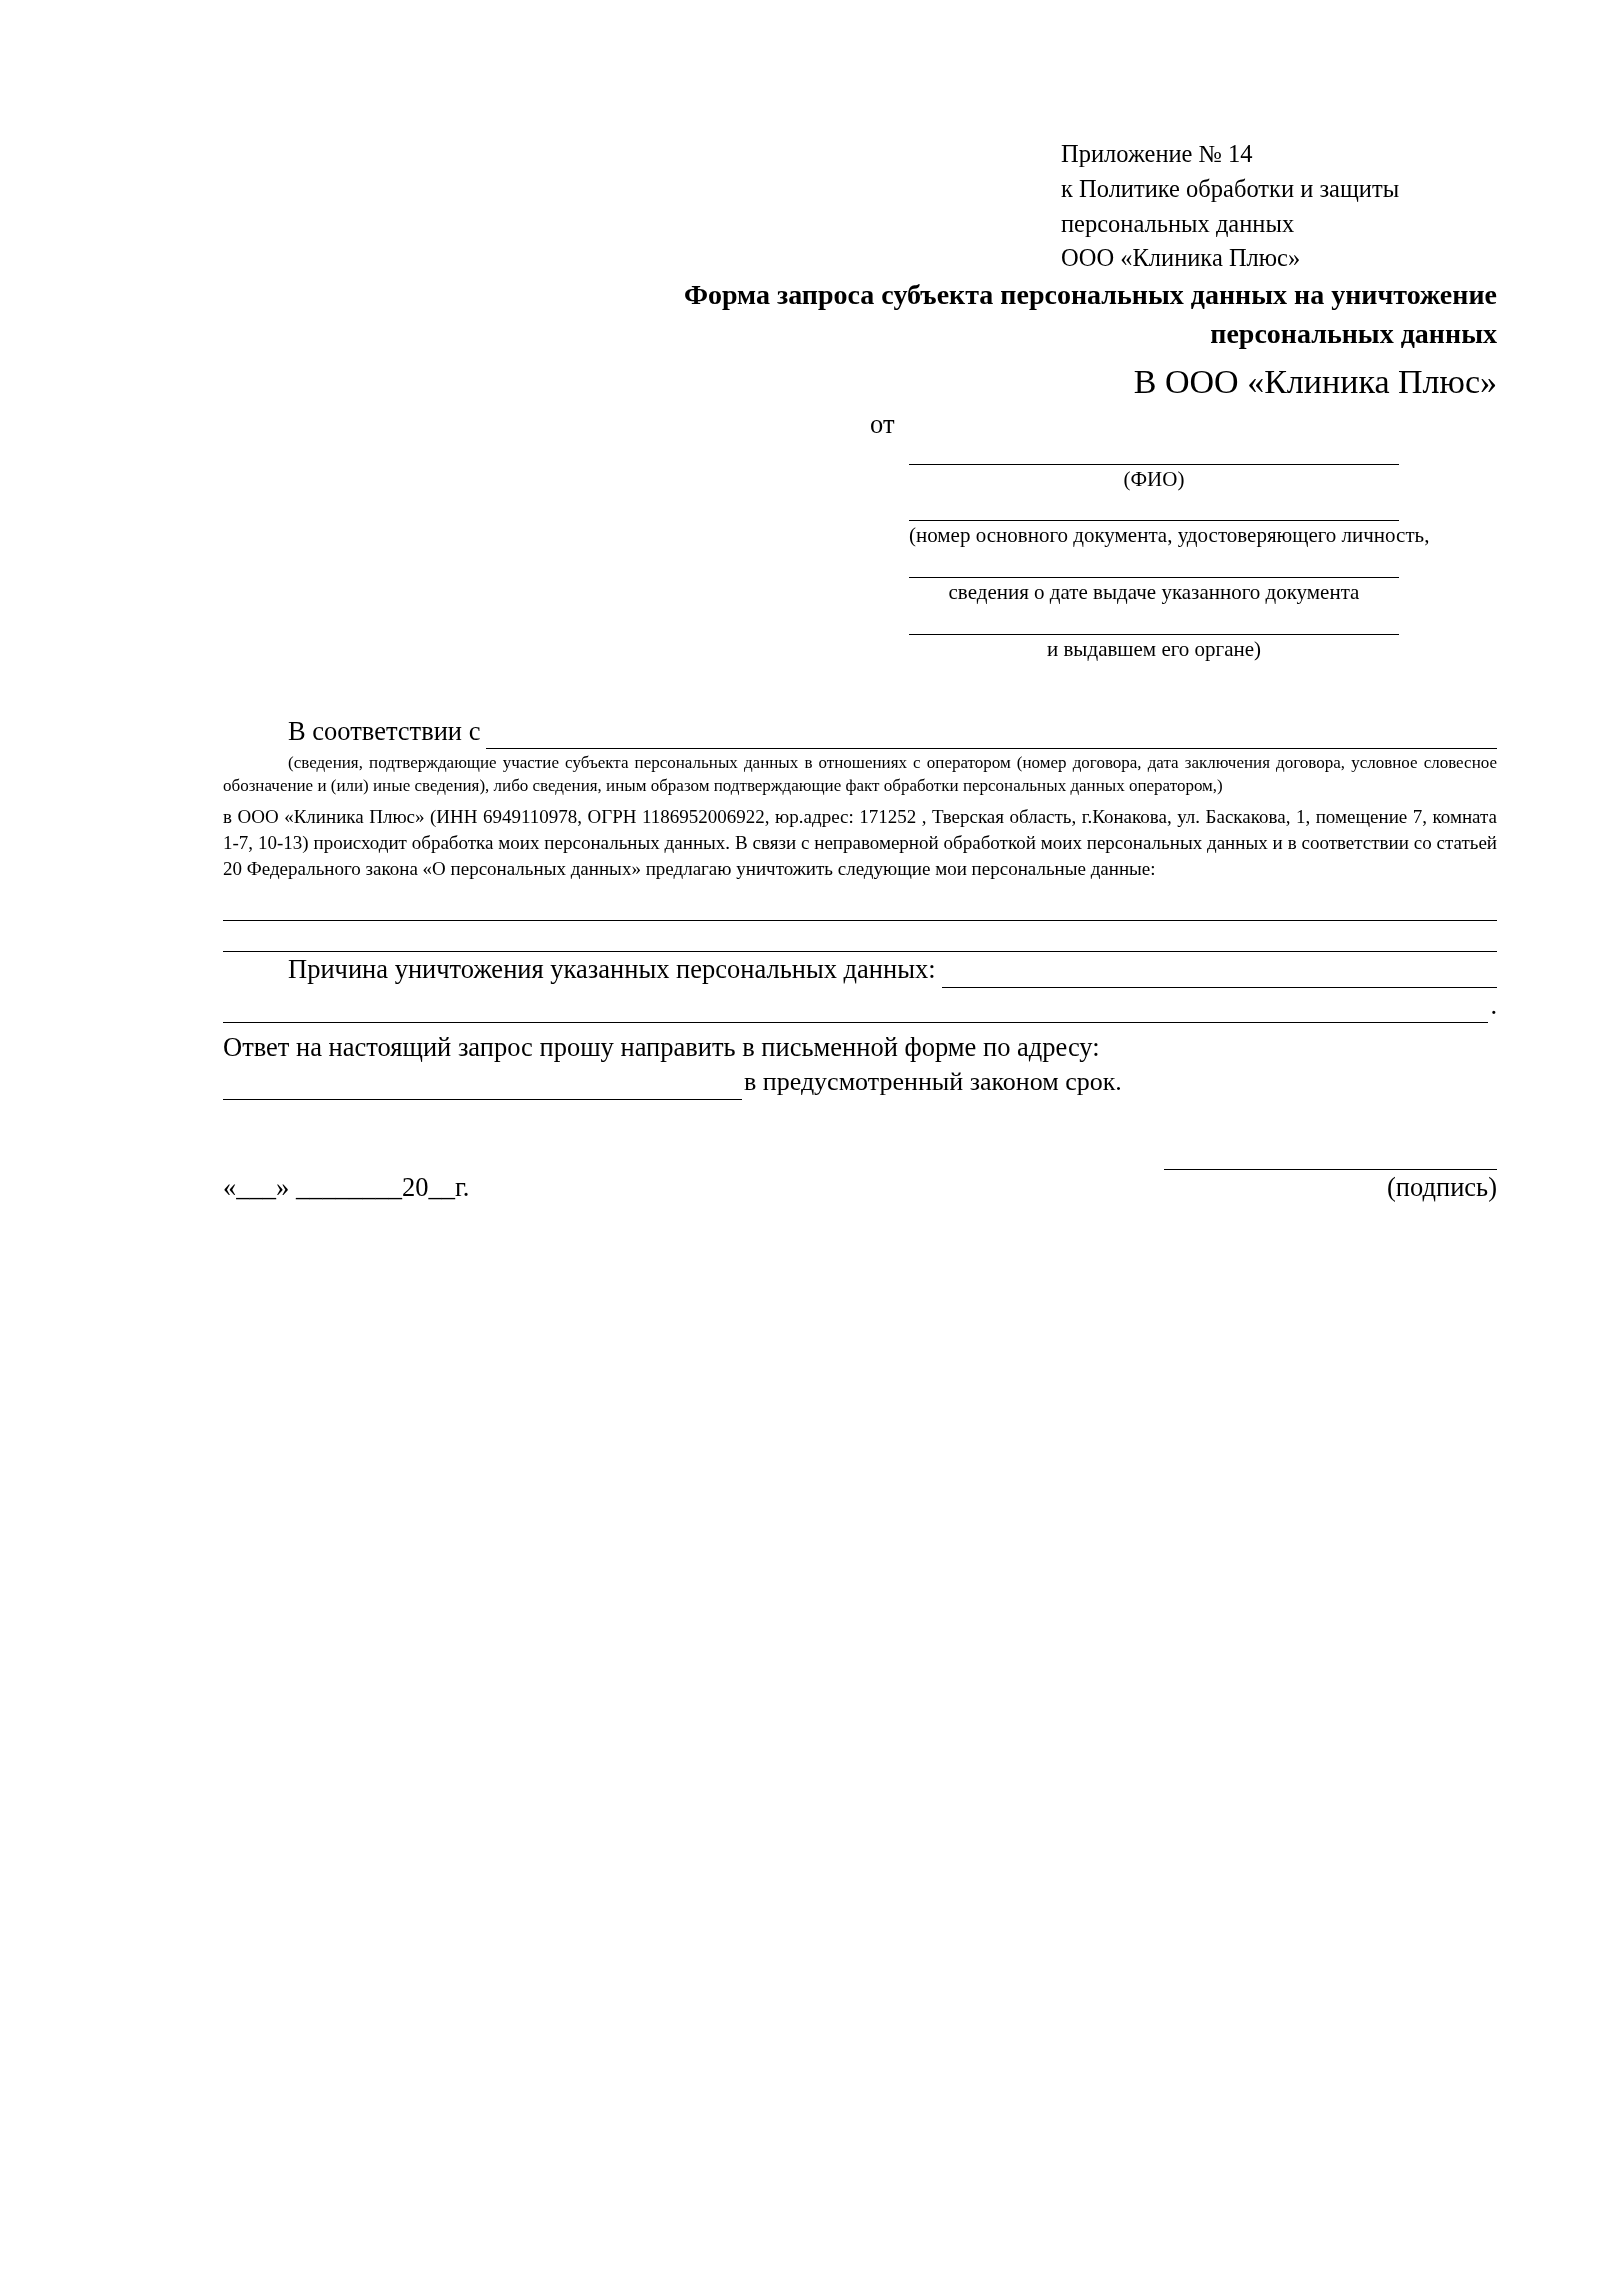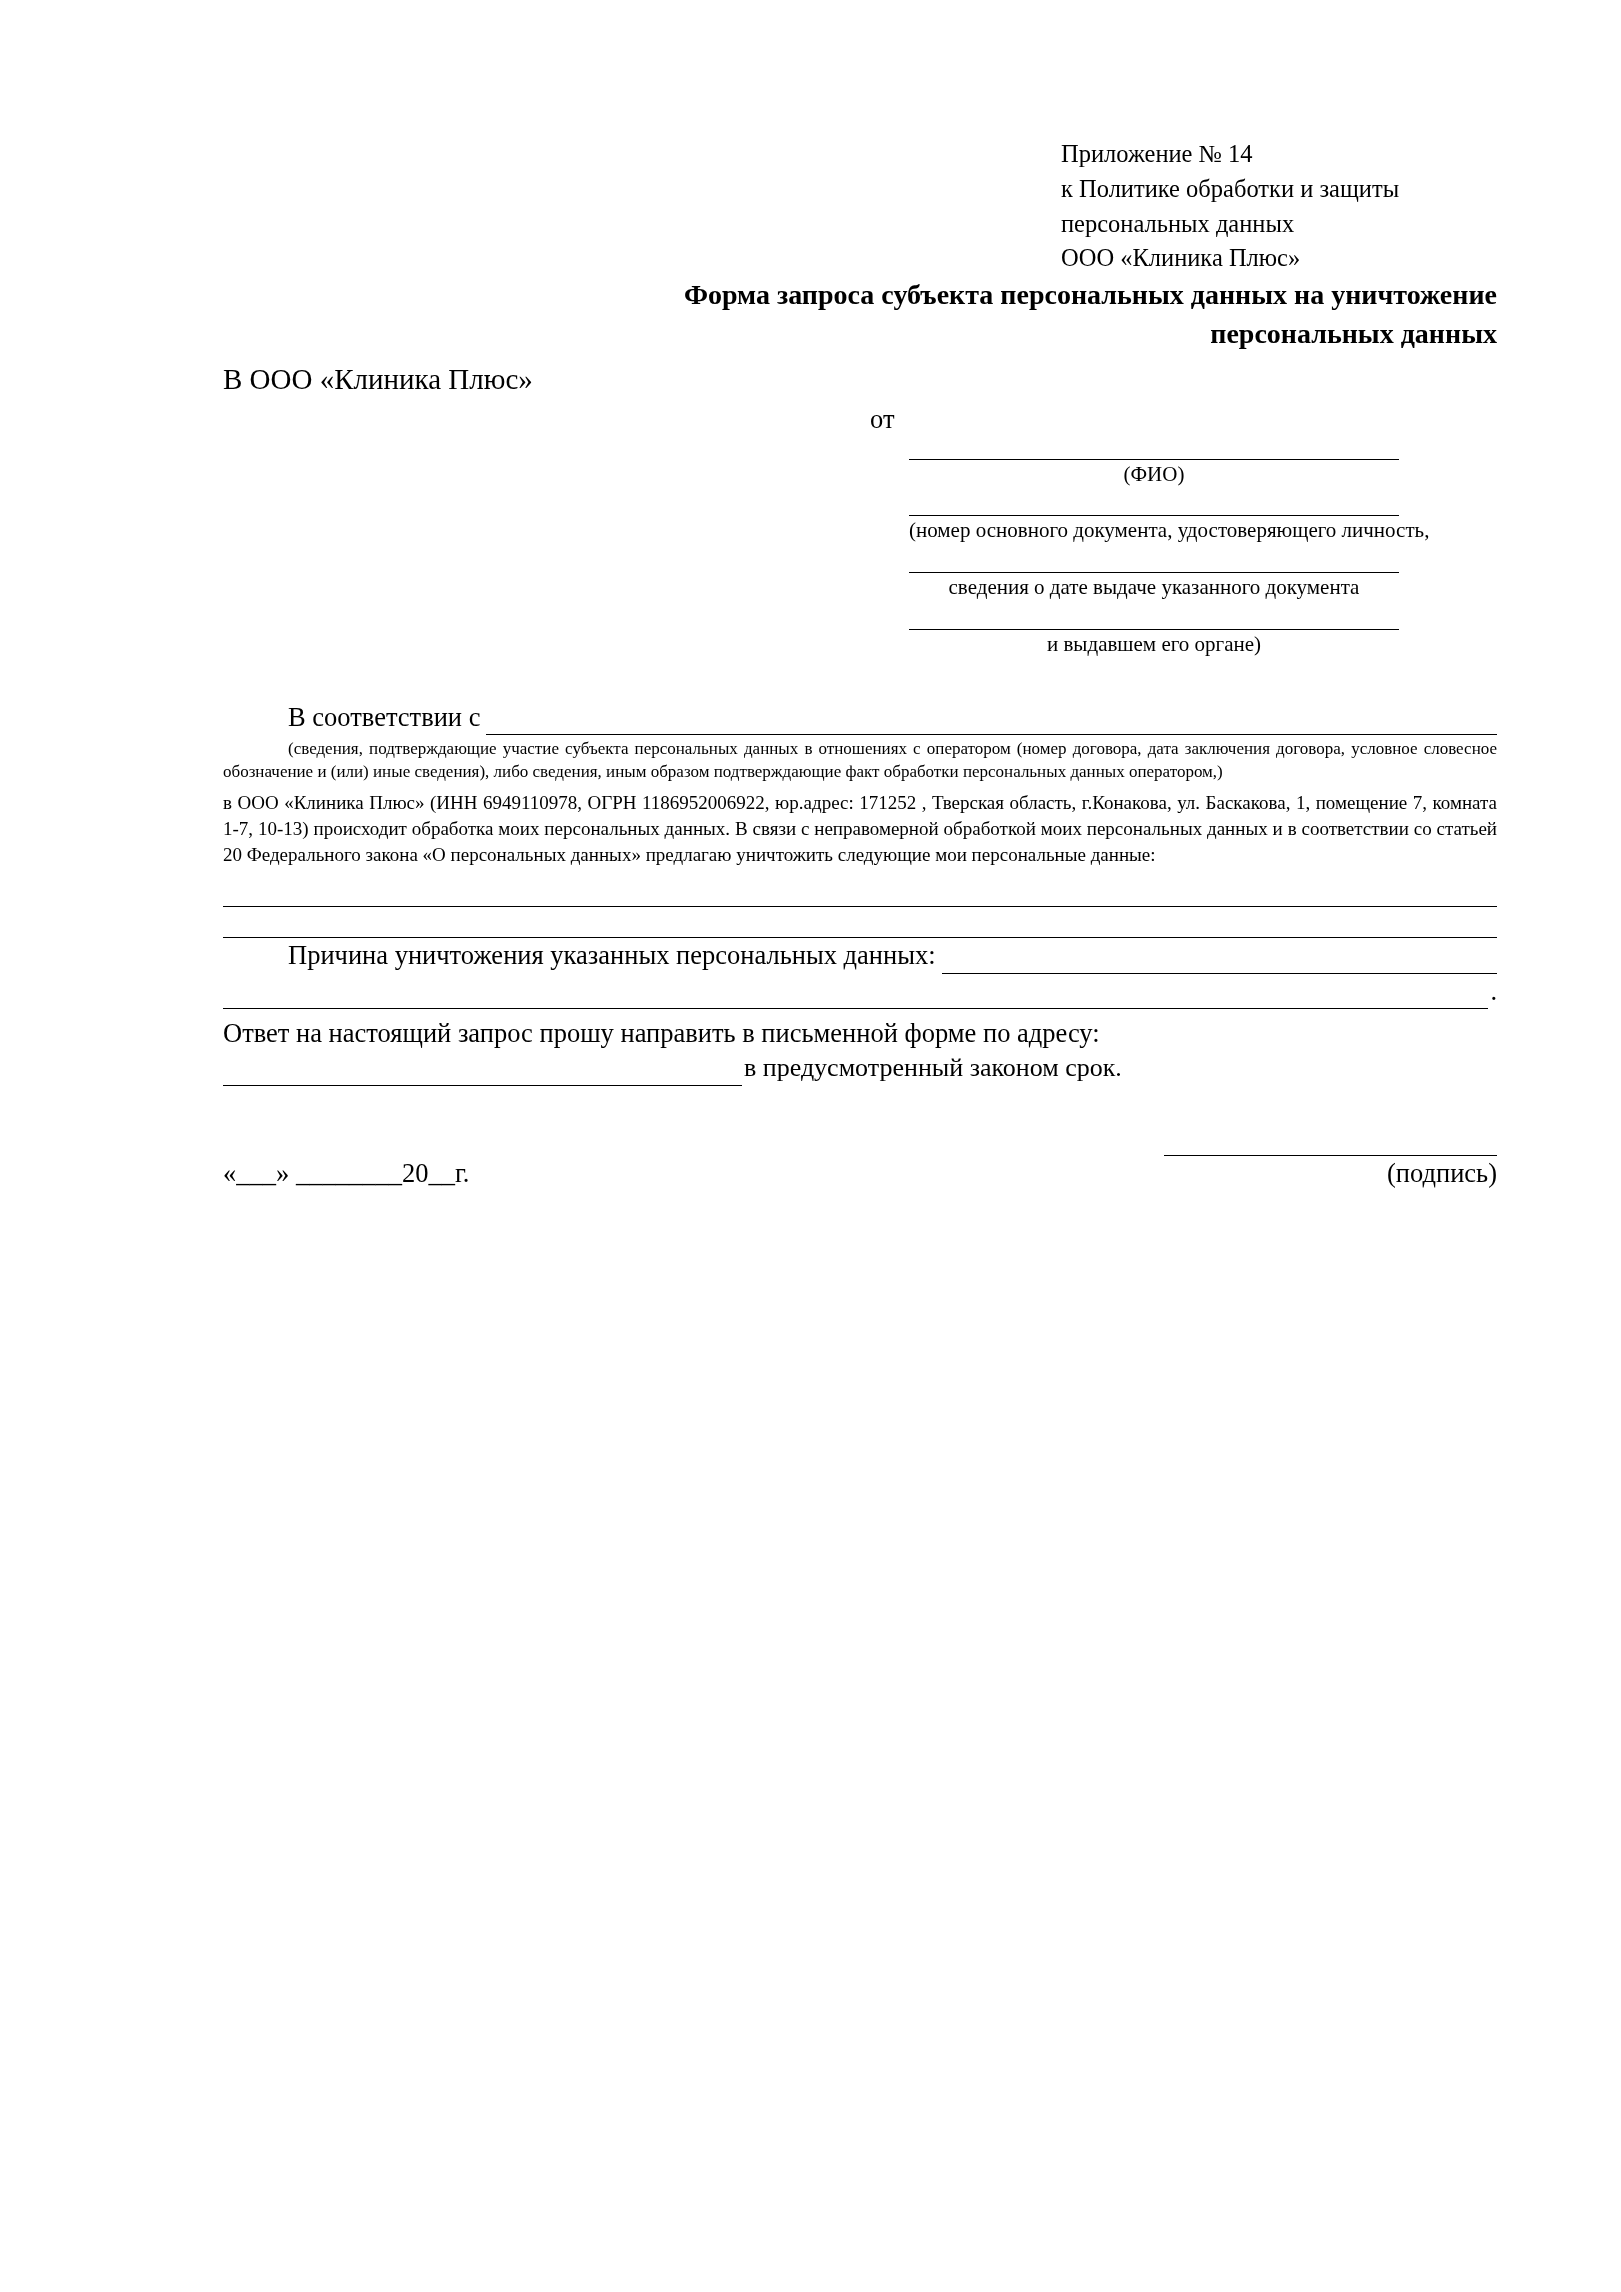--- a/index.html
+++ b/index.html
@@ -45,22 +45,22 @@
     font-size: 28px;
     line-height: 1.38;
   }
   .title-line2 {
     display: block;
   }
 
   
   .addressee {
     margin-top: 9.8px;
-    text-align: left;
-    font-size: 29px;
+    text-align: right;
+    font-size: 34px;
   }
   .from-row {
     margin-top: 7.8px;
     font-size: 26.5px;
     padding-left: 647px;
   }
 
   
   .fill-group {
     margin-top: 2px;
@@ -75,21 +75,21 @@
     text-align: center;
     font-size: 21px;
     line-height: 1.25;
     padding-top: 1px;
     padding-bottom: 6.9px;
     white-space: nowrap;
   }
 
   
   .body-block {
-    margin-top: 36px;
+    margin-top: 45px;
     font-size: 26.5px;
     line-height: 1.34;
   }
   .line-with-rule {
     display: flex;
     align-items: flex-end;
     white-space: nowrap;
   }
   .line-with-rule .lead {
     padding-left: 65px;

